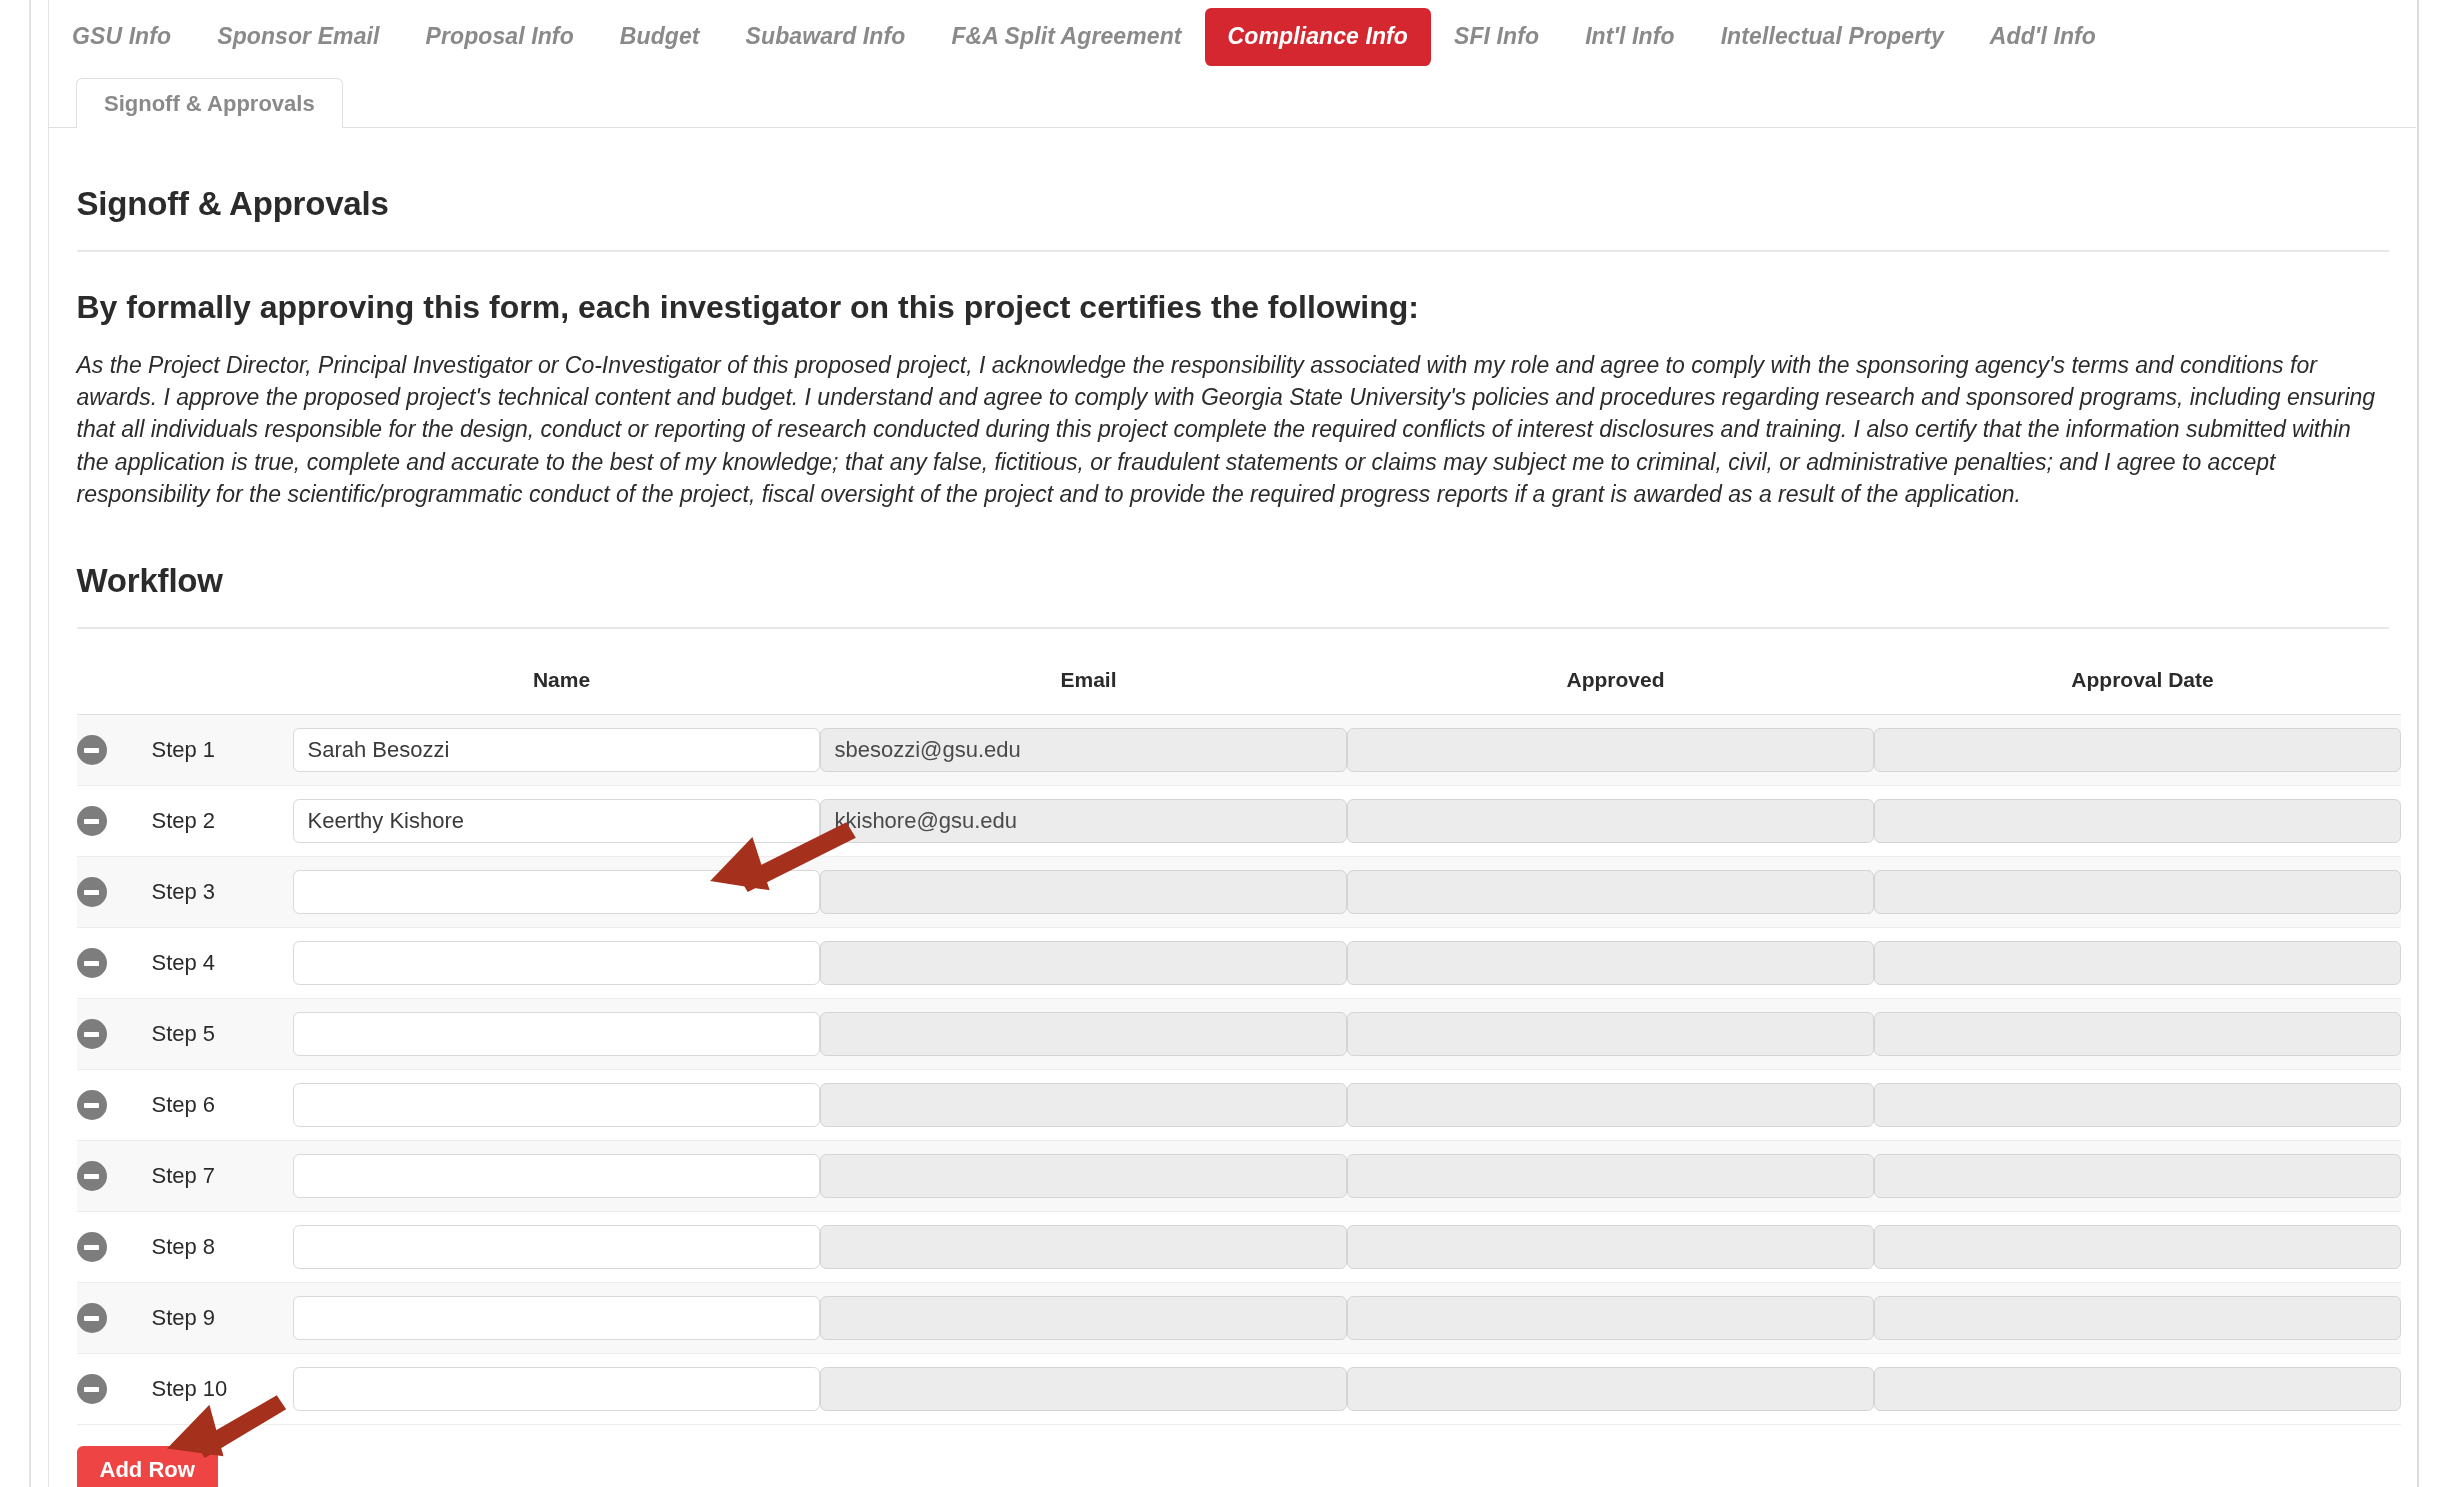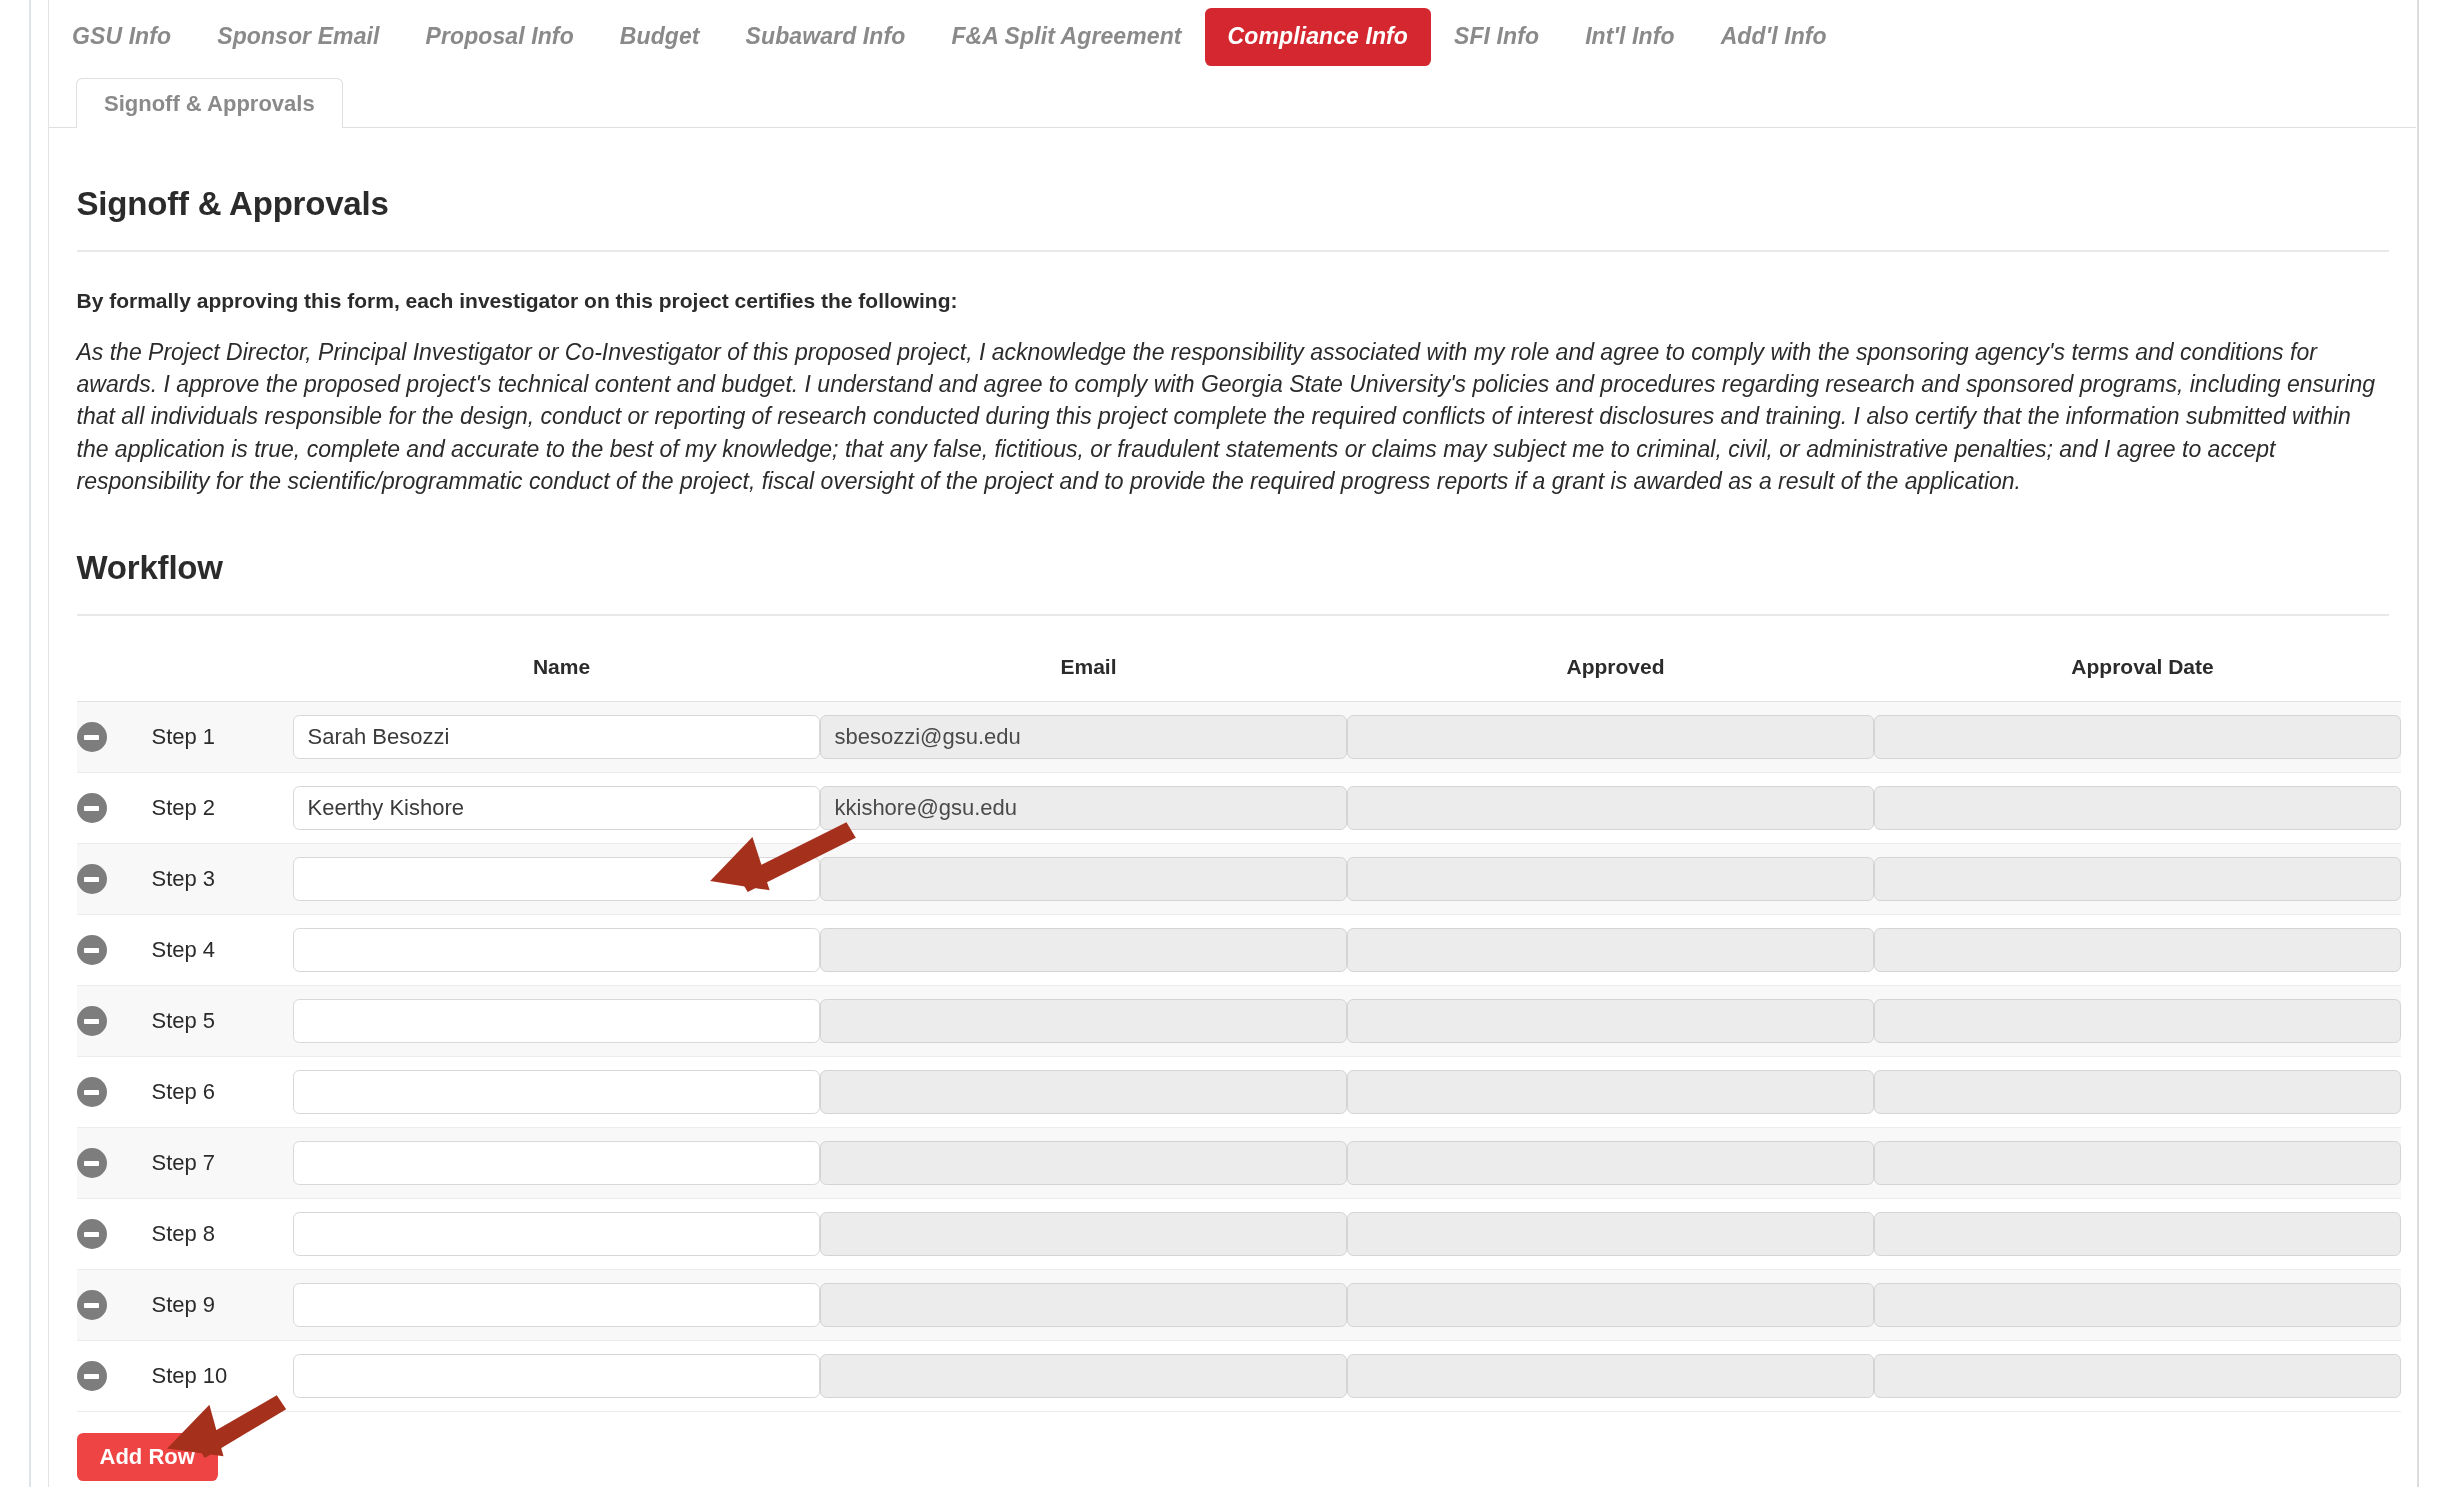--- a/index.html
+++ b/index.html
@@ -85,21 +85,21 @@
     color: #2b2b2b;
     letter-spacing: -0.2px;
   }
   .hr {
     margin: 27px 27.5px 0 27.5px;
     height: 1.6px; background: #e8e8e8;
   }
 
   .cert-head {
     margin: 37px 0 0 27.5px;
-    font-size: 21px;
+    font-size: 32px;
     font-weight: bold;
     color: #2b2b2b;
   }
   .cert-body {
     margin: 23.5px 27.5px 0 27.5px;
     font-size: 23px;
     font-style: italic;
     color: #2b2b2b;
     line-height: 1.40;
     text-align: left;
@@ -219,20 +219,21 @@
   <div class="tabbar" id="tabbar">
       <div class="tab">GSU Info</div>
       <div class="tab">Sponsor Email</div>
       <div class="tab">Proposal Info</div>
       <div class="tab">Budget</div>
       <div class="tab">Subaward Info</div>
       <div class="tab">F&amp;A Split Agreement</div>
       <div class="tab active">Compliance Info</div>
       <div class="tab">SFI Info</div>
       <div class="tab">Int'l Info</div>
+      <div class="tab">Intellectual Property</div>
       <div class="tab">Add'l Info</div>
     </div>
 
   <div class="subtabrow">
     <div class="subtab">
       <span>Signoff &amp; Approvals</span>
     </div>
   </div>
 
   <div class="content">

